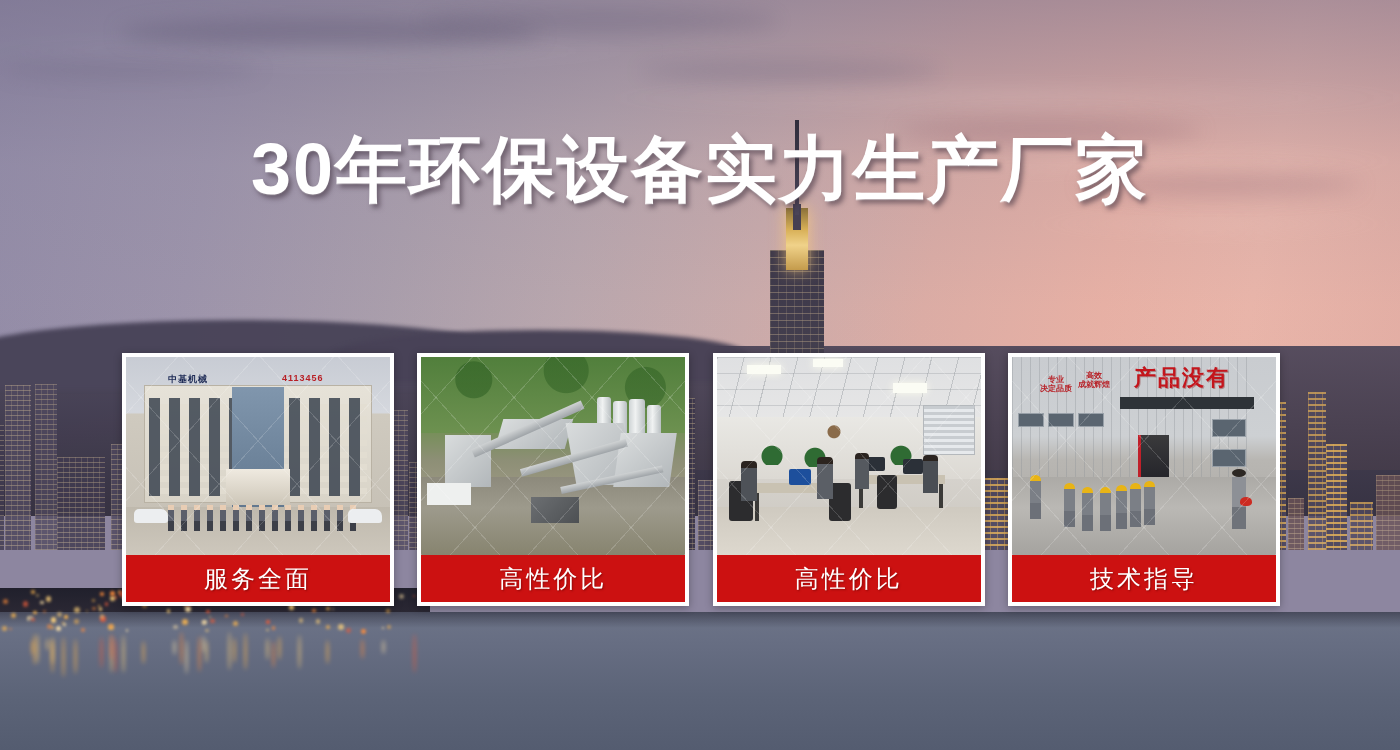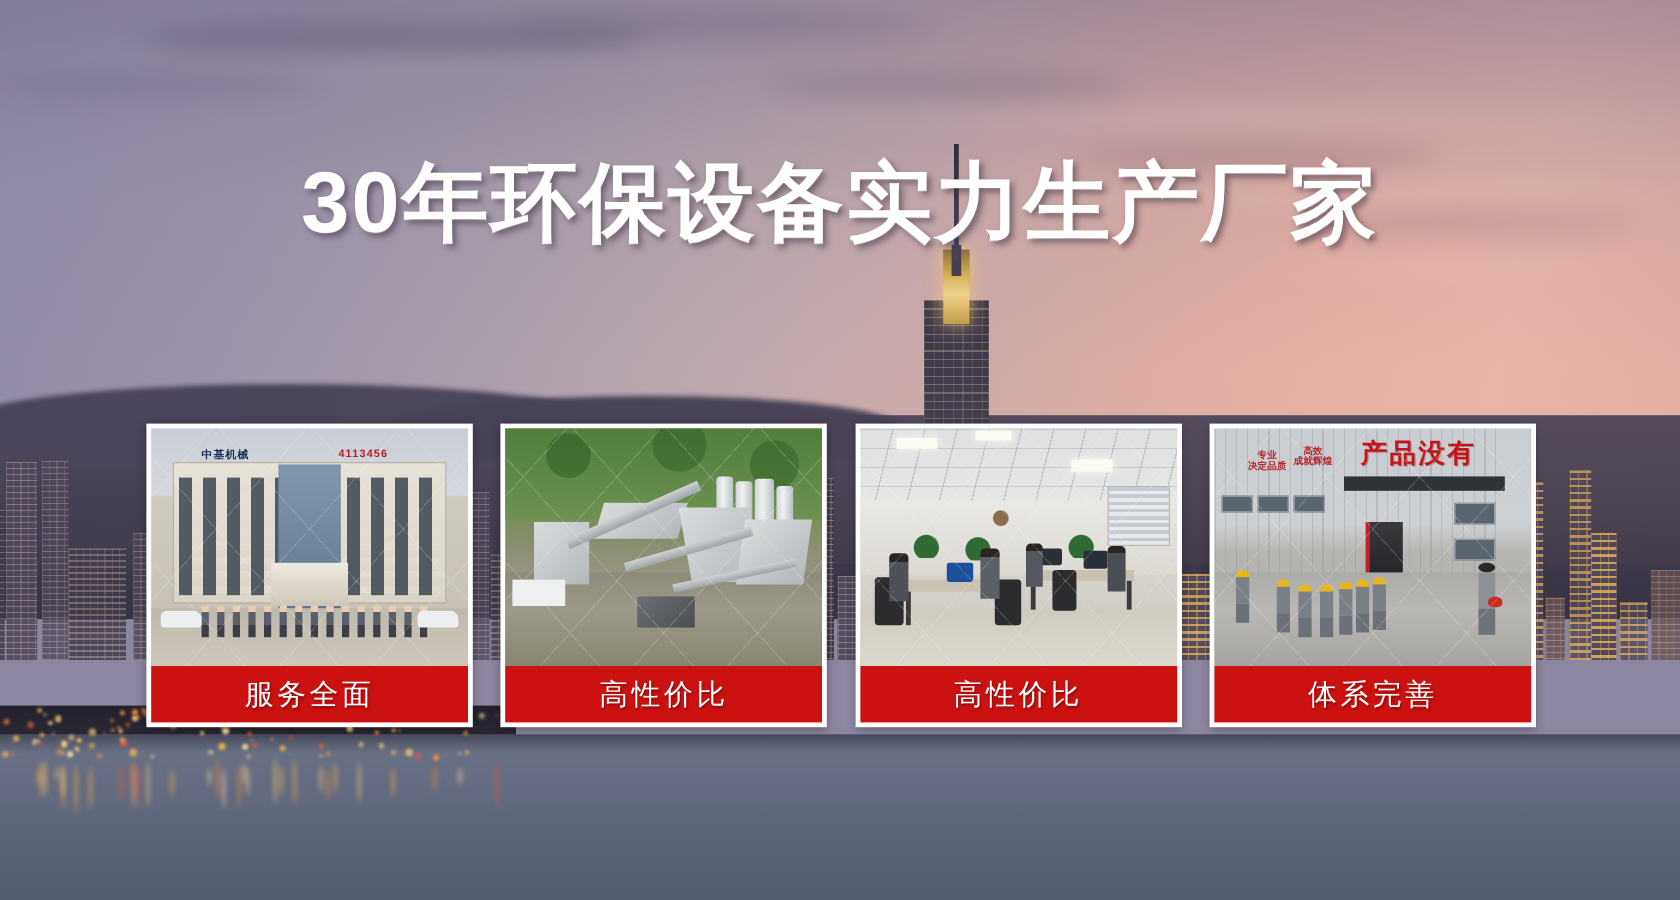--- a/index.html
+++ b/index.html
@@ -592,17 +592,17 @@
             </div>
           </div>
         <div class="boss">
           <div class="bosshead"></div>
           <div class="bossbody"></div>
           <div class="bosslegs"></div>
         </div>
         <div class="redhat"></div>
         <div class="wm"></div>
       </div>
-      <div class="caption">体系完善</div>
+      <div class="caption">技术指导</div>
     </div>
 
   </div>
 </div>
 
 </body></html>

